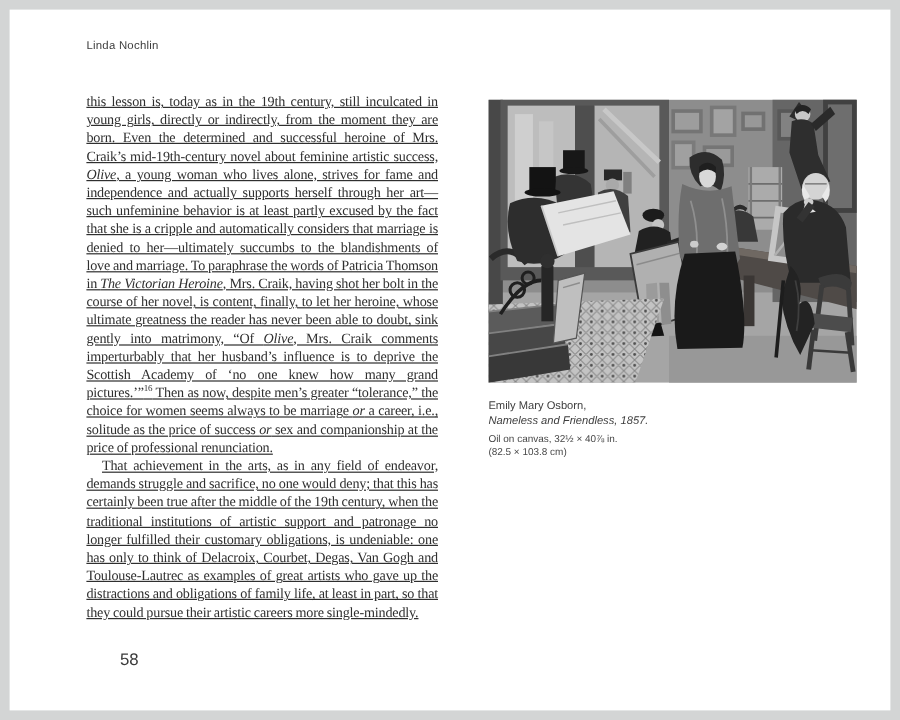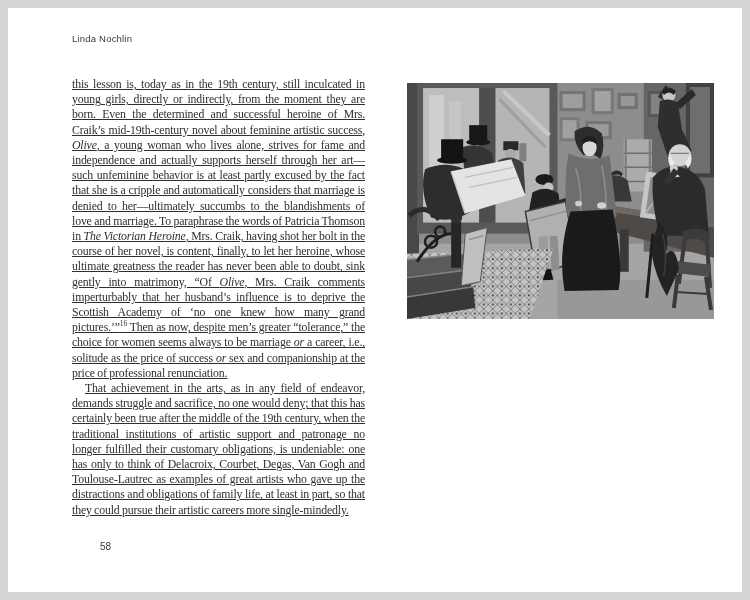--- a/index.html
+++ b/index.html
@@ -51,21 +51,21 @@
     color: #3d3d3d;
   }
   .caption .cap-line { font-size: 9.3px; line-height: 12px; }
   .caption .cap-title { font-style: italic; }
   .caption .cap-small { font-size: 8.3px; line-height: 10.5px; color: #474747; }
   .caption .cap-gap { height: 4px; }
   .page-number {
     position: absolute;
     left: 64px; top: 533px;
     font-family: "Liberation Sans", sans-serif;
-    font-size: 10px;
+    font-size: 14px;
     color: #3b3b3b;
     padding-left: 28px;
   }
 </style>
 </head>
 <body>
 
 <div class="page">
 
   <div class="running-header">Linda Nochlin</div>
@@ -232,16 +232,23 @@
         <circle cx="49" cy="134" r="6" fill="#2f2f2f"></circle>
         <circle cx="24" cy="158" r="6" fill="none" stroke="#1f1f1f" stroke-width="2.5"></circle>
         <circle cx="33" cy="148" r="5" fill="none" stroke="#1f1f1f" stroke-width="2.5"></circle>
         <path d="M10 178 Q28 150 44 150" stroke="#1f1f1f" stroke-width="3" fill="none"></path>
         <polygon points="58,150 80,144 73,198 54,202" fill="#bfbfbf" stroke="#555555" stroke-width="1"></polygon>
         <path d="M62 156 L76 152" stroke="#8d8d8d" stroke-width="1.2"></path>
       </g>
     </svg>
   </div>
 
+  <div class="caption">
+    <div class="cap-line">Emily Mary Osborn,</div>
+    <div class="cap-line cap-title">Nameless and Friendless, 1857.</div>
+    <div class="cap-gap"></div>
+    <div class="cap-small">Oil on canvas, 32½ × 40⅞ in.</div>
+    <div class="cap-small">(82.5 × 103.8 cm)</div>
+  </div>
 
   <div class="page-number">58</div>
 
 </div>
 
 </body></html>

